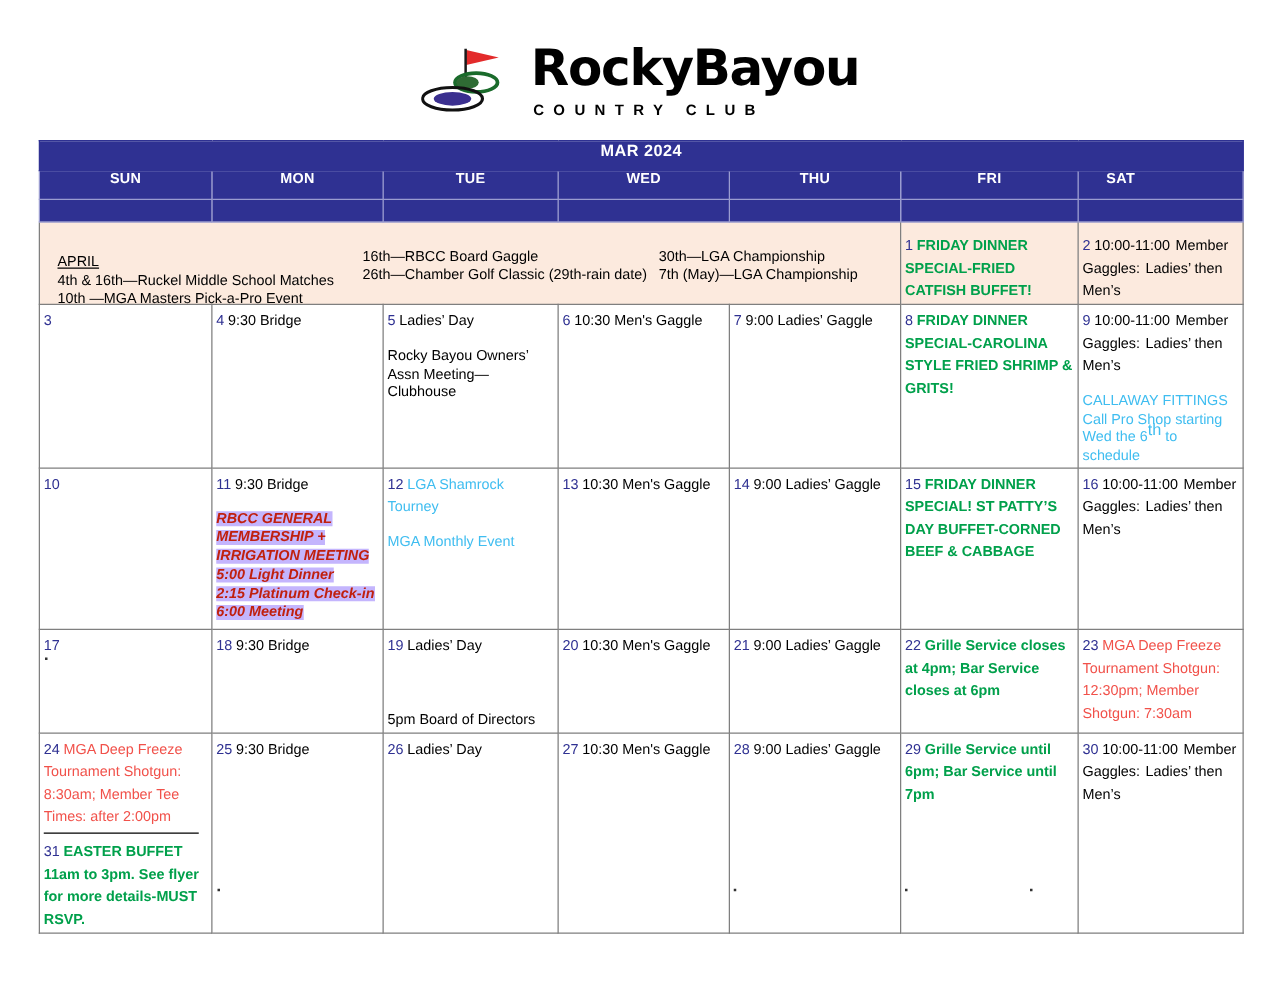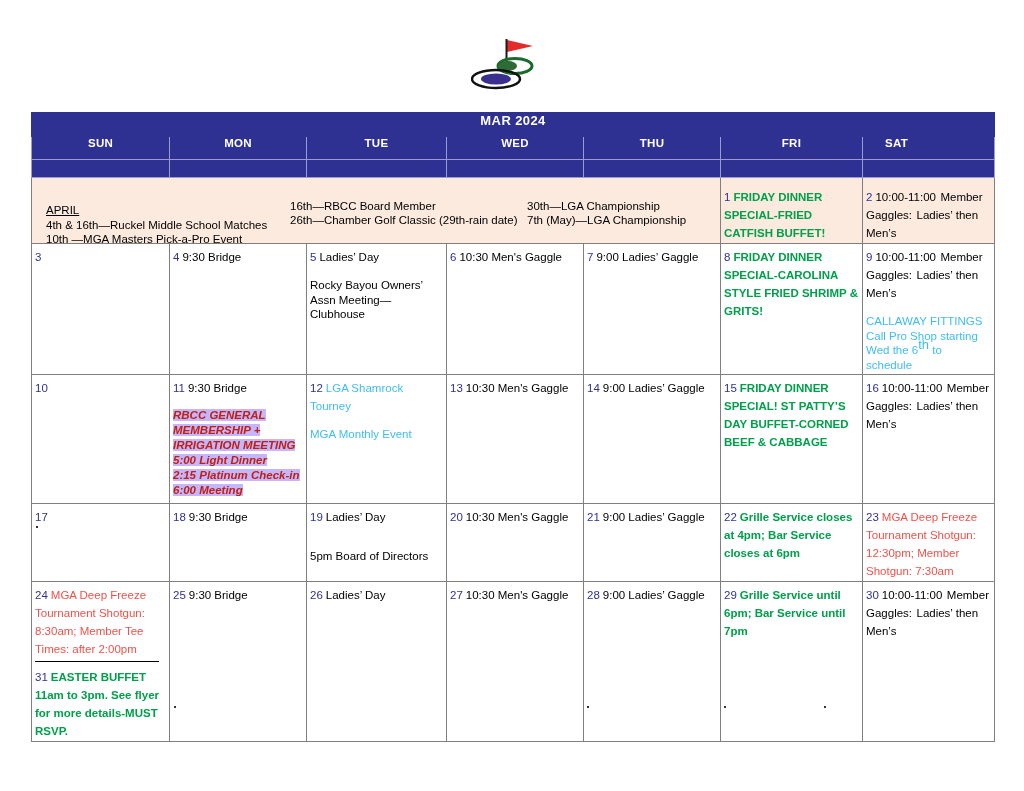--- a/index.html
+++ b/index.html
@@ -227,20 +227,24 @@
       <div class="logo-mark">
         <svg width="82" height="58" viewBox="0 0 82 58">
           <path d="M36 5 L62 11 L36 17 Z" fill="#e32b2b"></path>
           <rect x="34.5" y="4" width="2" height="30" fill="#1a1a1a"></rect>
           <ellipse cx="44" cy="31" rx="17" ry="7.5" fill="none" stroke="#1a6b2b" stroke-width="3"></ellipse>
           <ellipse cx="37" cy="31" rx="9" ry="5" fill="#2f6b34"></ellipse>
           <ellipse cx="25" cy="44" rx="24" ry="9" fill="none" stroke="#111111" stroke-width="2.5"></ellipse>
           <ellipse cx="25" cy="44" rx="15" ry="5.5" fill="#3a2f8f"></ellipse>
         </svg>
       </div>
+      <div class="logo-text">
+        <div class="logo-title">RockyBayou</div>
+        <div class="logo-sub">COUNTRY CLUB</div>
+      </div>
     </div>
   </div>
 
   <table class="cal">
     <colgroup>
       <col style="width:138px">
         <col style="width:137px">
         <col style="width:140px">
       <col style="width:137px">
         <col style="width:137px">
@@ -276,21 +280,21 @@
     <tr class="notes-row">
       <td colspan="5">
         <div class="notes-inner">
           <div class="notes-col c1">
             <span class="notes-head">APRIL</span>
             <span class="notes-line">4th &amp; 16th—Ruckel Middle School Matches</span>
             <span class="notes-line">10th —MGA Masters Pick-a-Pro Event</span>
           </div>
           <div class="notes-col c2">
             <span class="notes-line" style="visibility:hidden">&nbsp;</span>
-            <span class="notes-line">16th—RBCC Board Member</span>
+            <span class="notes-line">16th—RBCC Board Gaggle</span>
             <span class="notes-line">26th—Chamber Golf Classic (29th-rain date)</span>
           </div>
           <div class="notes-col c3">
             <span class="notes-line" style="visibility:hidden">&nbsp;</span>
             <span class="notes-line">30th—LGA Championship</span>
             <span class="notes-line">7th (May)—LGA Championship</span>
           </div>
         </div>
       </td>
       <td class="fri-first">
@@ -390,21 +394,21 @@
           <span class="daynum">17</span>
           <span class="dot" style="left:4px;top:22px;"></span>
         </div>
       </td>
       <td>
         <div class="cell"><span class="daynum">18</span><span class="evt">9:30 Bridge</span></div>
       </td>
       <td>
         <div class="cell">
           <span class="daynum">19</span><span class="evt">Ladies’ Day</span>
-          <div class="blk" style="margin-top:24px">5pm Board of Directors</div>
+          <div class="blk" style="margin-top:44px">5pm Board of Directors</div>
         </div>
       </td>
       <td>
         <div class="cell"><span class="daynum">20</span><span class="evt">10:30 Men's Gaggle</span></div>
       </td>
       <td>
         <div class="cell"><span class="daynum">21</span><span class="evt">9:00 Ladies’ Gaggle</span></div>
       </td>
       <td>
         <div class="cell"><span class="daynum">22</span><span class="evt green">Grille Service closes at 4pm; Bar Service closes at 6pm</span></div>

